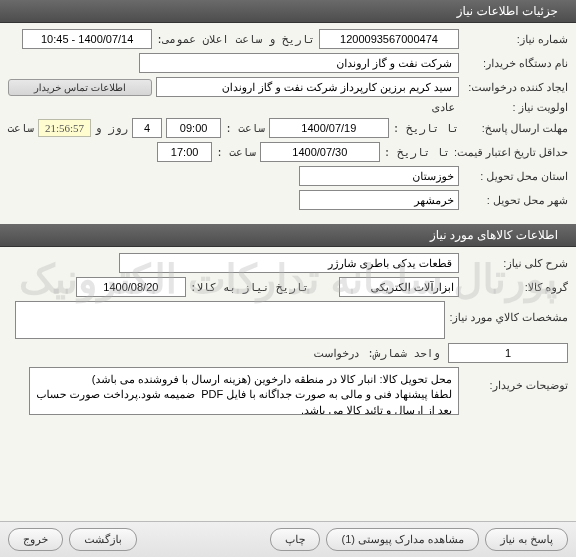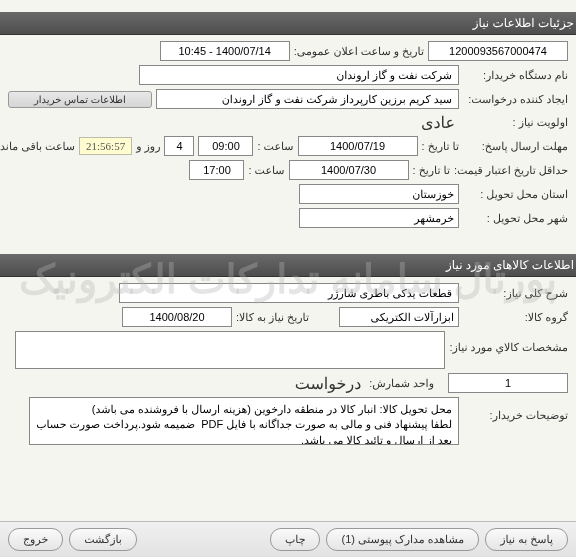--- a/index.html
+++ b/index.html
@@ -21,42 +21,41 @@
   color: rgba(180,180,180,0.35);
   pointer-events: none;
   z-index: 100;
   white-space: nowrap;
   font-weight: bold;
   letter-spacing: 2px;
 }
 .section-header {
   background: linear-gradient(#6a6a6a, #4d4d4d);
   color: #fff;
-  padding: 4px 2px;
+  padding: 4px 18px;
   font-size: 12px;
   border-bottom: 1px solid #333;
-  margin-top: 12px;
 }
 .form-area {
   padding: 6px 8px 10px 8px;
 }
 .row {
   display: flex;
   align-items: center;
   margin-bottom: 4px;
   gap: 4px;
 }
 .label {
   color: #333;
   font-size: 11px;
   white-space: nowrap;
   min-width: 105px;
   text-align: right;
 }
-.label-sm { min-width: auto; }
+.label-sm { min-width: auto; font-family: Liberation Mono, monospace; }
 input[type=text], .textbox {
   border: 1px solid #888;
   background: #fff;
   font-family: inherit;
   font-size: 11px;
   padding: 2px 4px;
   height: 20px;
   text-align: center;
   direction: rtl;
 }
@@ -73,21 +72,21 @@
 }
 .time-remaining {
   background: #fffdd0;
   border: 1px solid #bba;
   padding: 2px 6px;
   font-size: 11px;
   color: #555;
   font-family: Liberation Serif, serif;
 }
 .static-val {
-  font-size: 16px;
+  font-size: 11px;
   color: #333;
   padding-right: 4px;
 }
 .footer {
   position: absolute;
   bottom: 0; left: 0; right: 0;
   background: linear-gradient(#f0f0f0,#e2e2e2);
   border-top: 1px solid #bbb;
   padding: 6px 8px;
   display: flex;
@@ -111,20 +110,21 @@
 </head>
 <body>
 
 <div class="watermark">پورتال سامانه تدارکات الکترونیک</div>
 
 <div class="section-header">جزئیات اطلاعات نیاز</div>
 
 <div class="form-area">
 
   <div class="row">
+    <span class="label">شماره نیاز:</span>
     <input type="text" class="textbox" style="width: 140px;" value="1200093567000474">
     <span class="label label-sm">تاریخ و ساعت اعلان عمومی:</span>
     <input type="text" class="textbox" style="width: 130px;" value="1400/07/14 - 10:45">
   </div>
 
   <div class="row">
     <span class="label">نام دستگاه خریدار:</span>
     <input type="text" class="textbox wide" style="max-width: 320px;" value="شرکت نفت و گاز اروندان">
   </div>
 
@@ -187,21 +187,21 @@
     <input type="text" class="textbox" style="width: 110px;" value="1400/08/20">
   </div>
 
   <div class="row" style="align-items:flex-start">
     <span class="label" style="padding-top:10px">مشخصات کالاي مورد نیاز:</span>
     <textarea class="textbox big" style="max-width: 430px;"></textarea>
   </div>
 
   <div class="row">
     <input type="text" class="textbox" style="width: 120px;" value="1">
-    <span class="label label-sm" style="margin-right:10px">واحد شمارش:</span>
+    <span class="label label-sm" style="margin-right:4px">واحد شمارش:</span>
     <span class="static-val">درخواست</span>
   </div>
 
   <div class="row" style="align-items:flex-start">
     <span class="label" style="padding-top:12px">توضیحات خریدار:</span>
     <textarea class="textbox big" style="max-width: 430px; height: 48px;">محل تحویل کالا: انبار کالا در منطقه دارخوین (هزینه ارسال با فروشنده می باشد)
 لطفا پیشنهاد فنی و مالی به صورت جداگانه با فایل PDF  ضمیمه شود.پرداخت صورت حساب بعد از ارسال و تائید کالا می باشد.</textarea>
   </div>
 
 </div>

